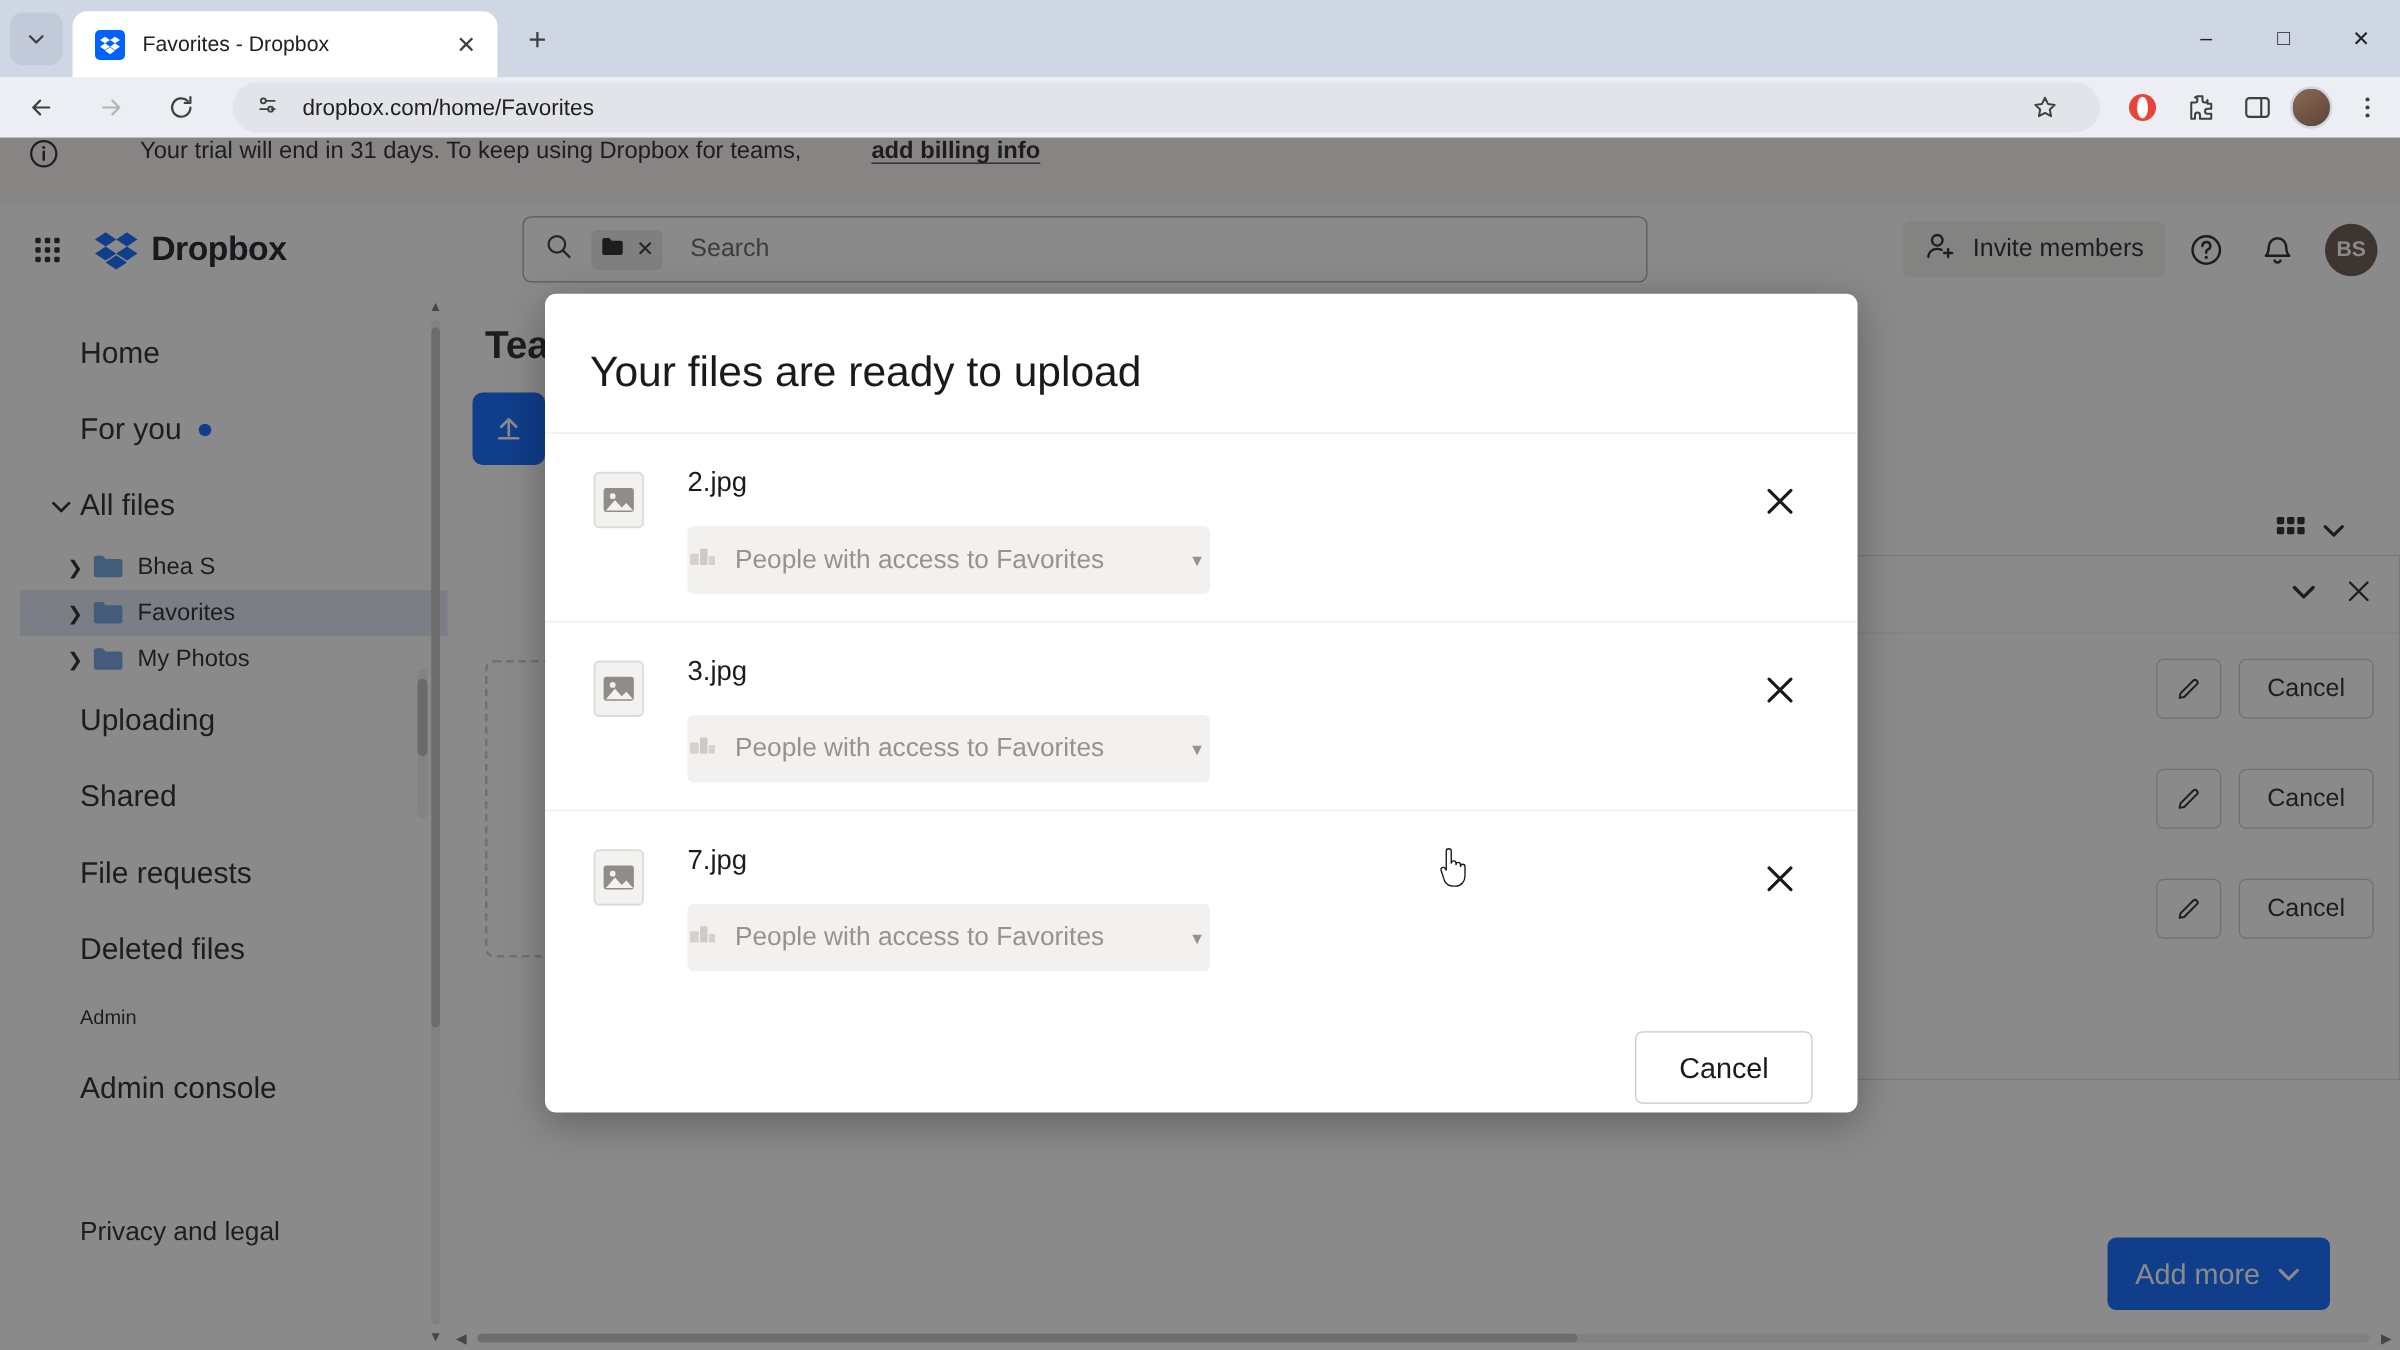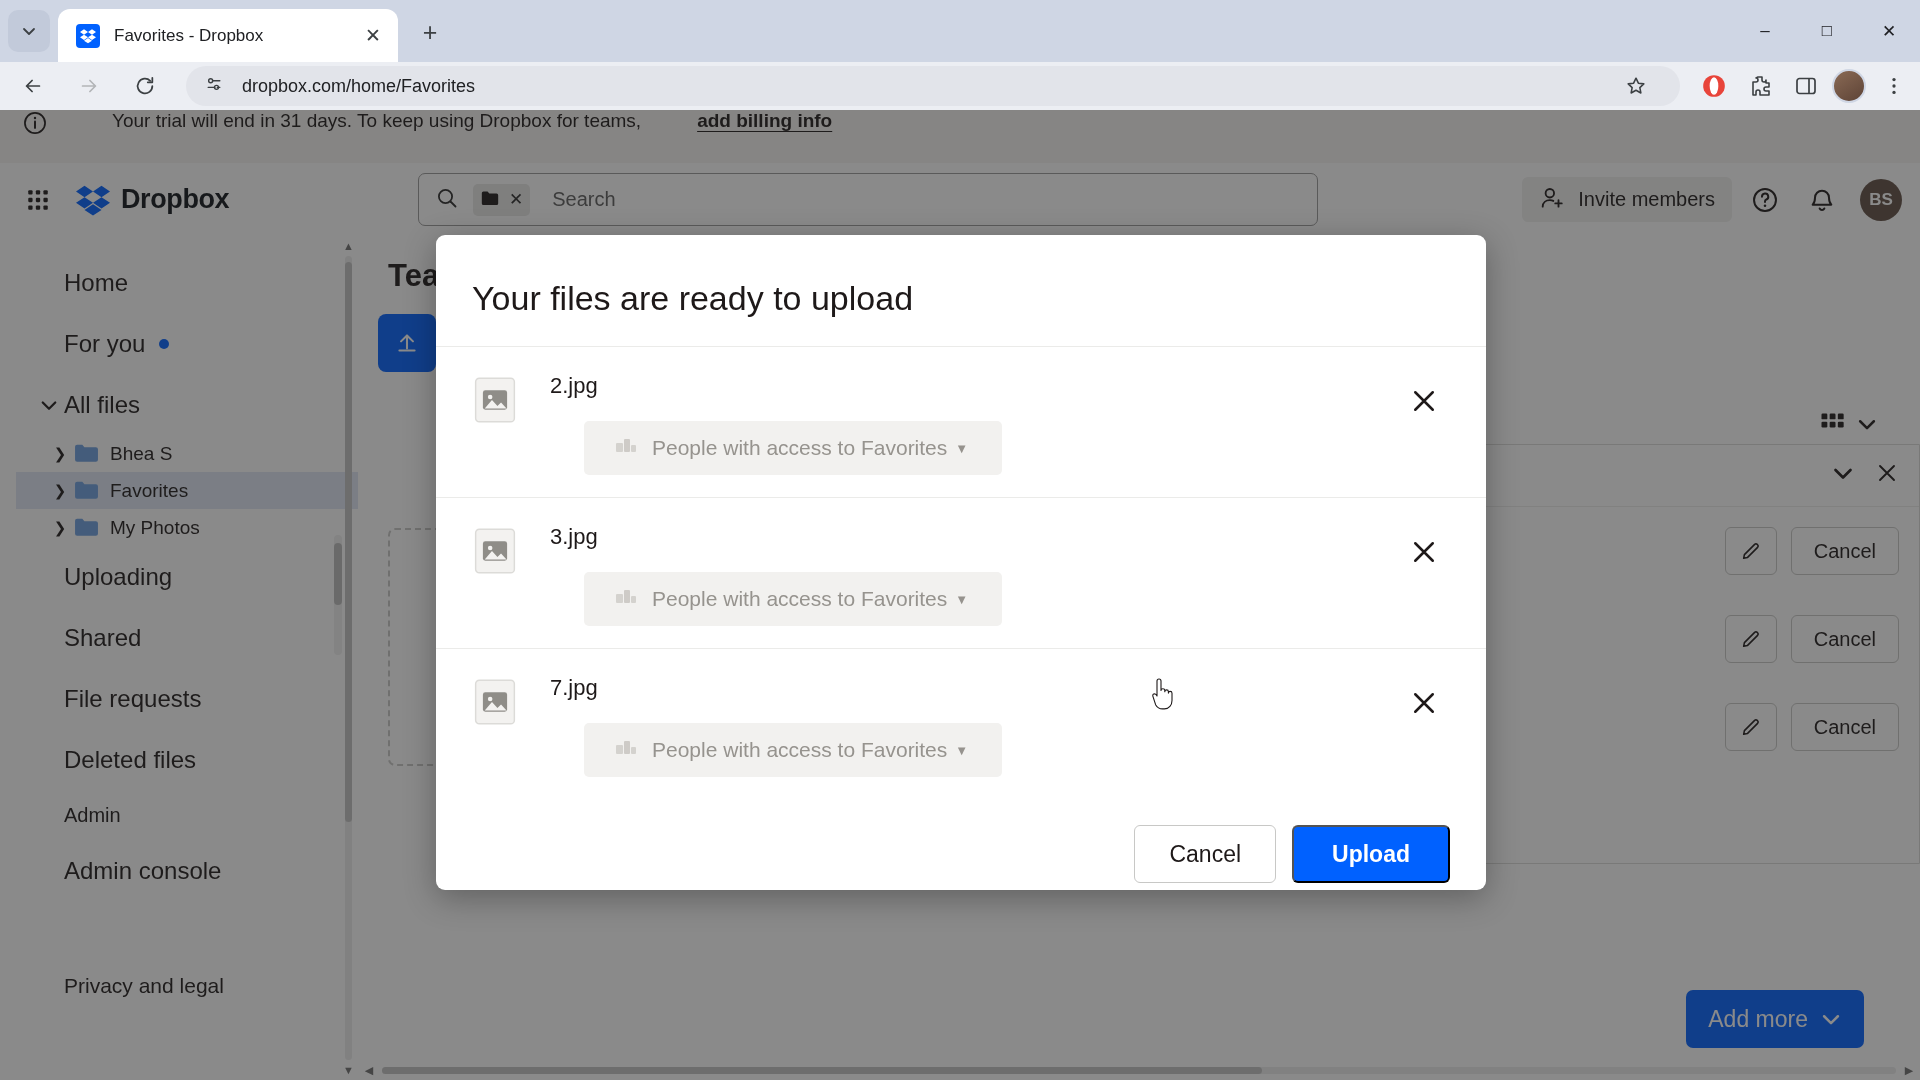--- a/index.html
+++ b/index.html
@@ -266,21 +266,21 @@
   }
   .file-row:last-of-type { border-bottom: 1px solid #ebebe9; }
   .file-thumb {
     width: 46px; height: 46px; margin: 8px 0 0 36px; flex: none;
     display: flex; align-items: center; justify-content: center;
   }
   .file-body { flex: 1; margin-left: 32px; padding-top: 4px; }
   .file-name { font-size: 22px; color: #1e1919; }
   .dest-select {
     margin-top: 22px; width: 418px; height: 54px; background: #f2f1ef;
-    border-radius: 5px; display: flex; align-items: center; padding: 0 30px; margin-left: 34px;
+    border-radius: 5px; display: flex; align-items: center; padding: 0 0;
   }
   .dest-label { font-size: 21px; color: #96938e; margin-left: 14px; flex: 1; }
   .dest-caret { color: #96938e; font-size: 13px; margin-right: 4px; }
   .row-remove {
     width: 56px; height: 56px; margin-right: 34px; margin-top: 4px;
     display: flex; align-items: center; justify-content: center;
     color: #1e1919; flex: none;
   }
   .modal-footer {
     display: flex; align-items: center; justify-content: flex-end;
@@ -527,21 +527,21 @@
       </div>
       <div class="side-item">
         <span>Shared</span>
       </div>
       <div class="side-item">
         <span>File requests</span>
       </div>
       <div class="side-item">
         <span>Deleted files</span>
       </div>
-      <div class="side-item" style="font-size:20px;height:50px">
+      <div class="side-item" style="font-size:16px;height:50px">
         <span>Admin</span>
       </div>
       <div class="side-item">
         <span>Admin console</span>
       </div>
       <div class="side-item" style="position:absolute;bottom:64px;left:0;font-size:21px">
         <span>Privacy and legal</span>
       </div>
     </div>
 
@@ -753,21 +753,20 @@
       </span>
       <span class="row-remove">
         <svg width="30" height="30" viewBox="0 0 24 24">
             <path d="M5 5l14 14M19 5L5 19" stroke="#1e1919" stroke-width="2" stroke-linecap="round"></path>
           </svg>
       </span>
     </div>
 
     <div class="modal-footer">
       <button class="btn-cancel">Cancel</button>
-      <button class="btn-upload">Upload</button>
     </div>
   </div>
 
   <svg class="cursor-hand" viewBox="0 0 26 34">
     <path d="M7 3c0-1.1.9-2 2-2s2 .9 2 2v9.5c0-1 .9-1.8 1.9-1.8s1.9.8 1.9 1.8v1.2c0-1 .8-1.8 1.8-1.8s1.8.8 1.8 1.8v1.4c0-1 .8-1.7 1.8-1.7s1.8.8 1.8 1.8v7.3c0 4.6-3 8.4-7.5 8.4h-2c-3.2 0-5.4-1.6-6.9-4.2L3 18.6c-.5-.9-.2-2 .7-2.5.9-.5 2-.2 2.5.7L7 18z" fill="#ffffff" stroke="#1e1919" stroke-width="1.1" stroke-linejoin="round"></path>
   </svg>
 
 </div>
 
 </body></html>

